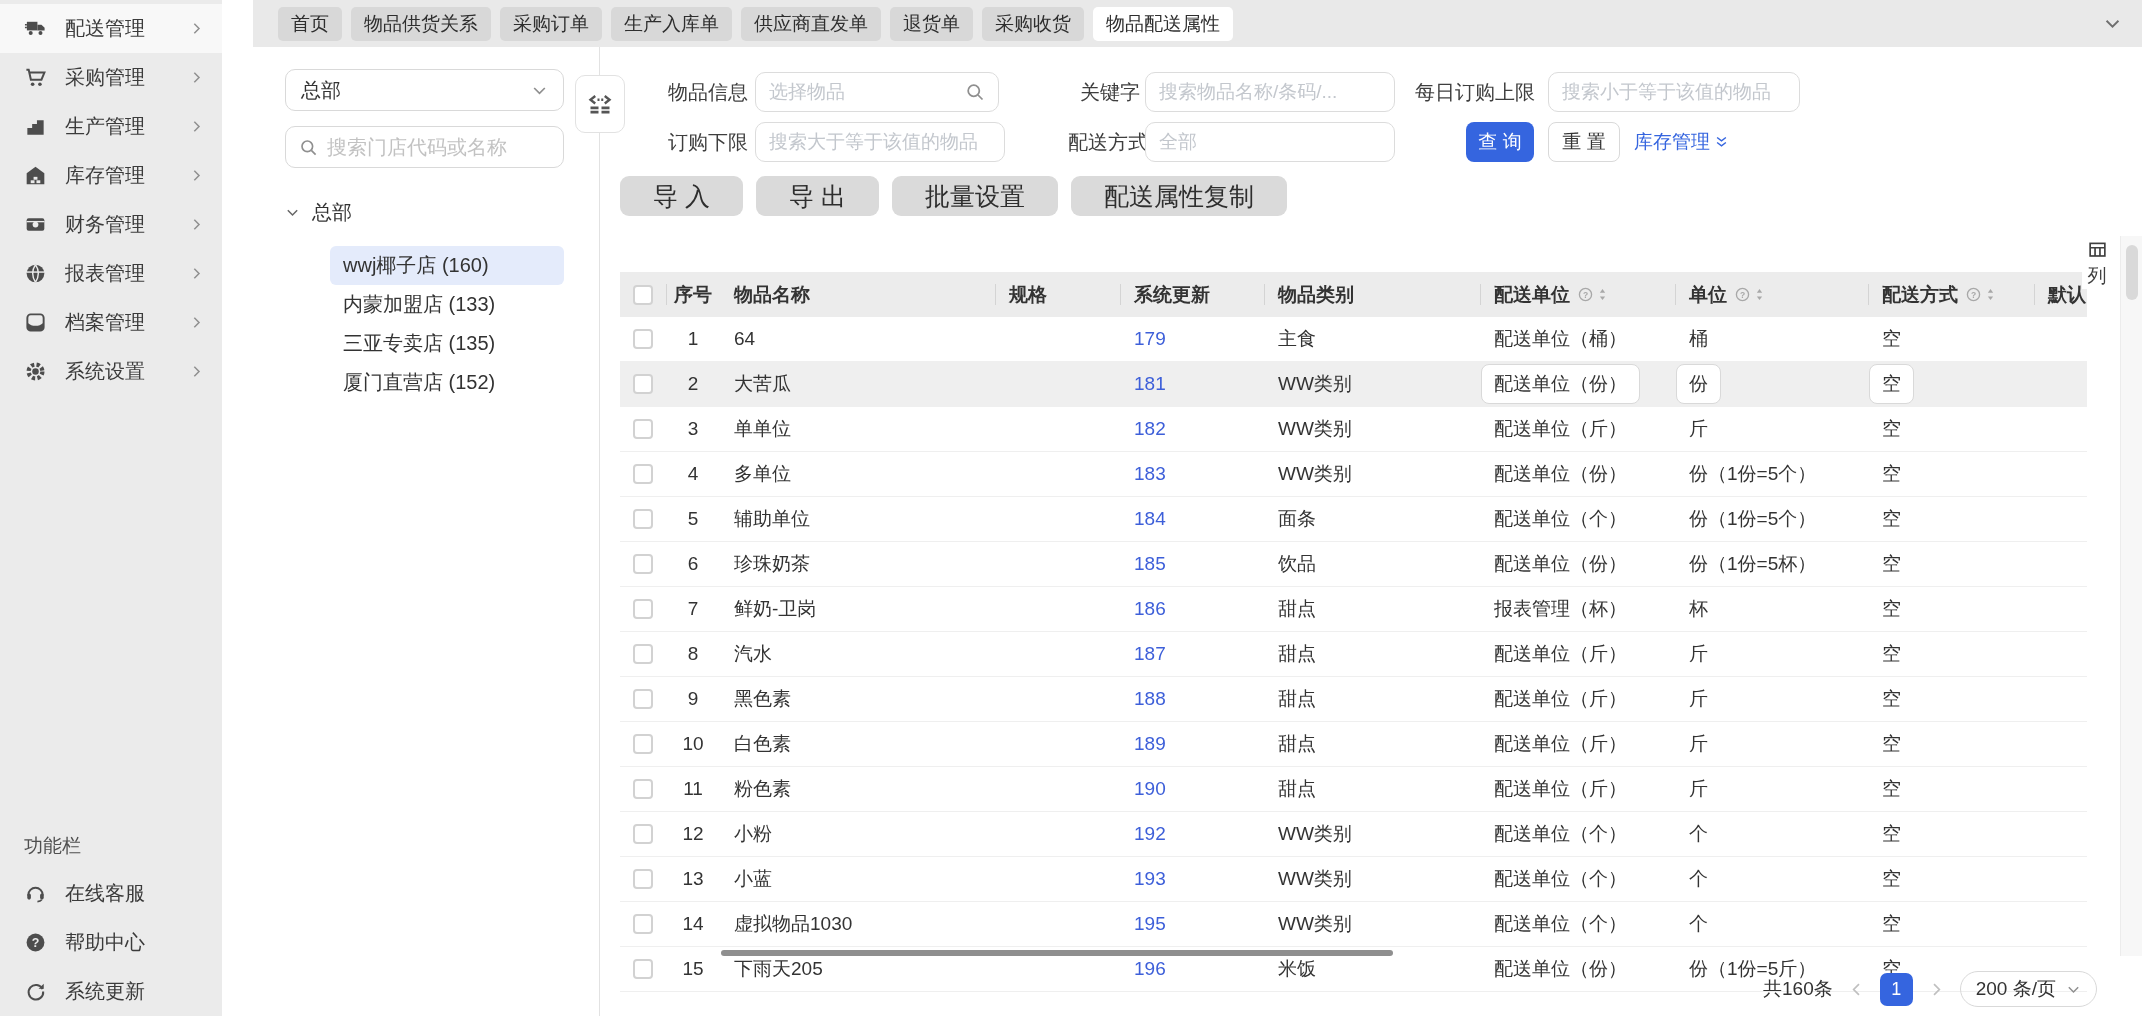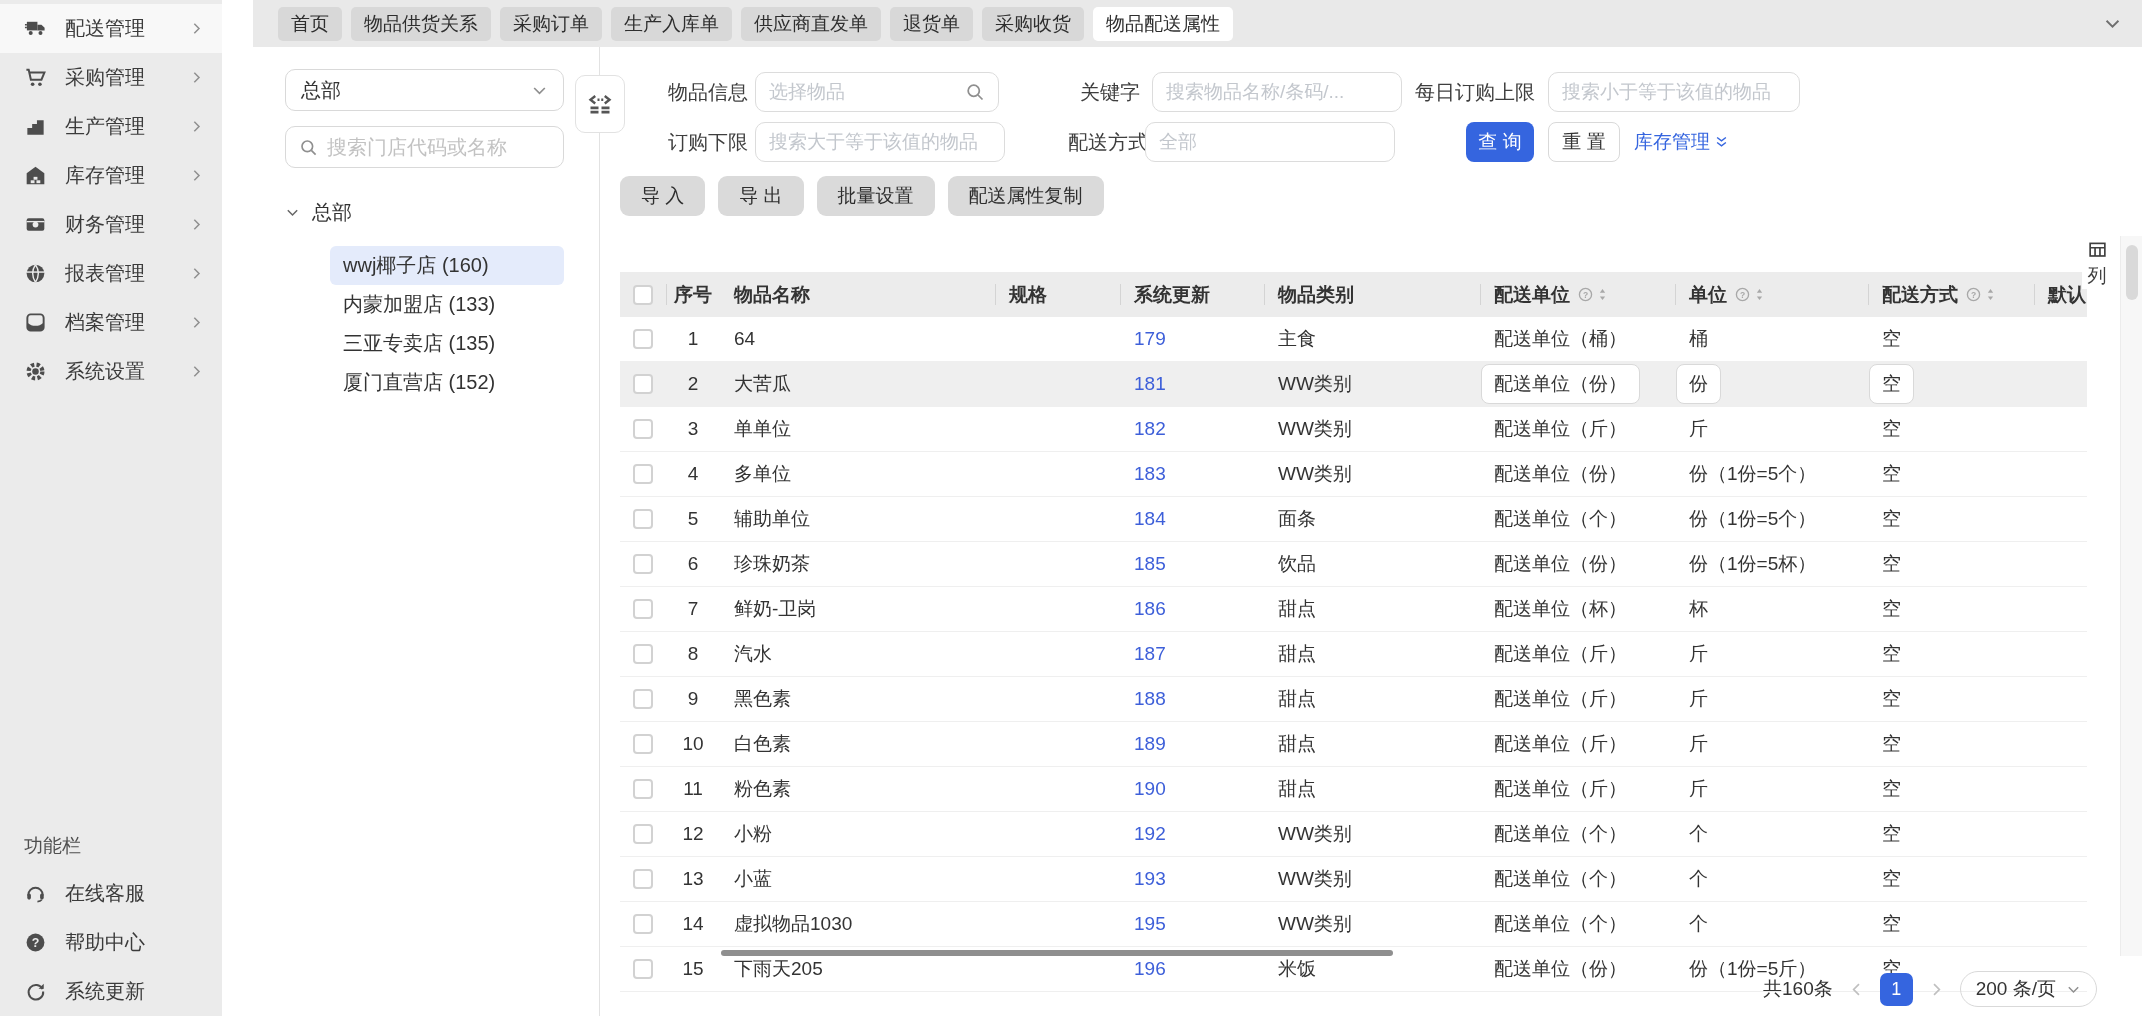--- a/index.html
+++ b/index.html
@@ -56,35 +56,35 @@
 .workspace { position:absolute; left:347px; top:0; right:0; bottom:0; }
 .f-label { position:absolute; height:40px; line-height:40px; text-align:right; color:#3e3e3e; font-size:20px; white-space:nowrap; }
 .f-input { position:absolute; height:40px; border:1px solid #dcdcdc; border-radius:10px; background:#fff; display:flex; align-items:center; padding:0 13px; gap:8px; }
 .f-input input { border:none; outline:none; width:100%; font-size:19px; color:#333; font-family:inherit; background:transparent; }
 .f-input input::placeholder { color:#c3c7cd; }
 .f-input .ic { width:20px; height:20px; color:#8f8f8f; flex:none; }
 .f-input .ic svg { width:100%; height:100%; }
 #f-item-label { left:58px; top:25px; width:90px; }
 #f-item-input { left:155px; top:25px; width:244px; }
 #f-keyword-label { left:468px; top:25px; width:72px; }
-#f-keyword-input { left:545px; top:25px; width:250px;margin-left:7px; }
+#f-keyword-input { left:545px; top:25px; width:250px; }
 #f-daily-label { left:800px; top:25px; width:135px; }
 #f-daily-input { left:948px; top:25px; width:252px; }
 #f-min-label { left:58px; top:75px; width:90px; }
 #f-min-input { left:155px; top:75px; width:250px; }
 #f-method-label { left:468px; top:75px; width:72px; }
 #f-method-input { left:545px; top:75px; width:250px; }
 .btn-primary { position:absolute; left:866px; top:75px; width:68px; height:40px; background:var(--accent,#3565df); color:#fff; border:none; border-radius:8px; font-size:19px; font-family:inherit; cursor:pointer; }
 .btn-plain { position:absolute; left:948px; top:75px; width:72px; height:40px; background:#fff; color:#333; border:1px solid #d9d9d9; border-radius:8px; font-size:19px; font-family:inherit; cursor:pointer; }
 .adv-link { position:absolute; left:1034px; top:75px; height:40px; display:flex; align-items:center; gap:4px; color:var(--accent,#3565df); font-size:19px; cursor:pointer; }
 .adv-link .ic { width:15px; height:15px; }
 .adv-link .ic svg { width:100%; height:100%; }
 
 .toolbar { position:absolute; left:20px; top:129px; display:flex; gap:13px; }
-.tbtn { height:40px; padding:0 21px; background:#dadada; border:none; border-radius:9px; font-size:19px; color:#2e2e2e; font-family:inherit; cursor:pointer; white-space:nowrap; }
+.tbtn { height:40px; padding:0 33px; background:#dadada; border:none; border-radius:9px; font-size:25px; color:#2e2e2e; font-family:inherit; cursor:pointer; white-space:nowrap; }
 
 
 .tablewrap { position:absolute; left:20px; top:189px; width:1467px;margin-top:36px; }
 .grid { display:grid; grid-template-columns:46px 54px 275px 125px 144px 216px 195px 193px 166px 53px; align-items:center; }
 .thead { height:45px; background:#ececec; font-weight:bold; color:#333; }
 .th { font-size:19px; padding-left:14px; position:relative; display:flex; align-items:center; gap:7px; white-space:nowrap; overflow:hidden; height:100%; }
 .th.c { justify-content:center; padding-left:0; }
 .th.divl::before { content:""; position:absolute; left:0; top:12px; height:21px; width:1px; background:#d4d4d4; }
 .hic { display:inline-flex; align-items:center; gap:1px; color:#a8a8a8; flex:none; }
 .hic .ic { display:flex; }
@@ -618,21 +618,21 @@
           <div class="trow grid">
           <div class="td c">
               <span class="cb"></span>
             </div>
           <div class="td c">7</div>
           <div class="td">鲜奶-卫岗</div>
           <div class="td"></div>
           <div class="td link">186</div>
           <div class="td">甜点</div>
           <div class="td">
-              <span class="boxval">配送单位（杯）</span>
+              <span class="boxval">报表管理（杯）</span>
             </div>
           <div class="td">
               <span class="boxval">杯</span>
             </div>
           <div class="td">
               <span class="boxval">空</span>
             </div>
           <div class="td"></div>
         </div>
           <div class="trow grid">

